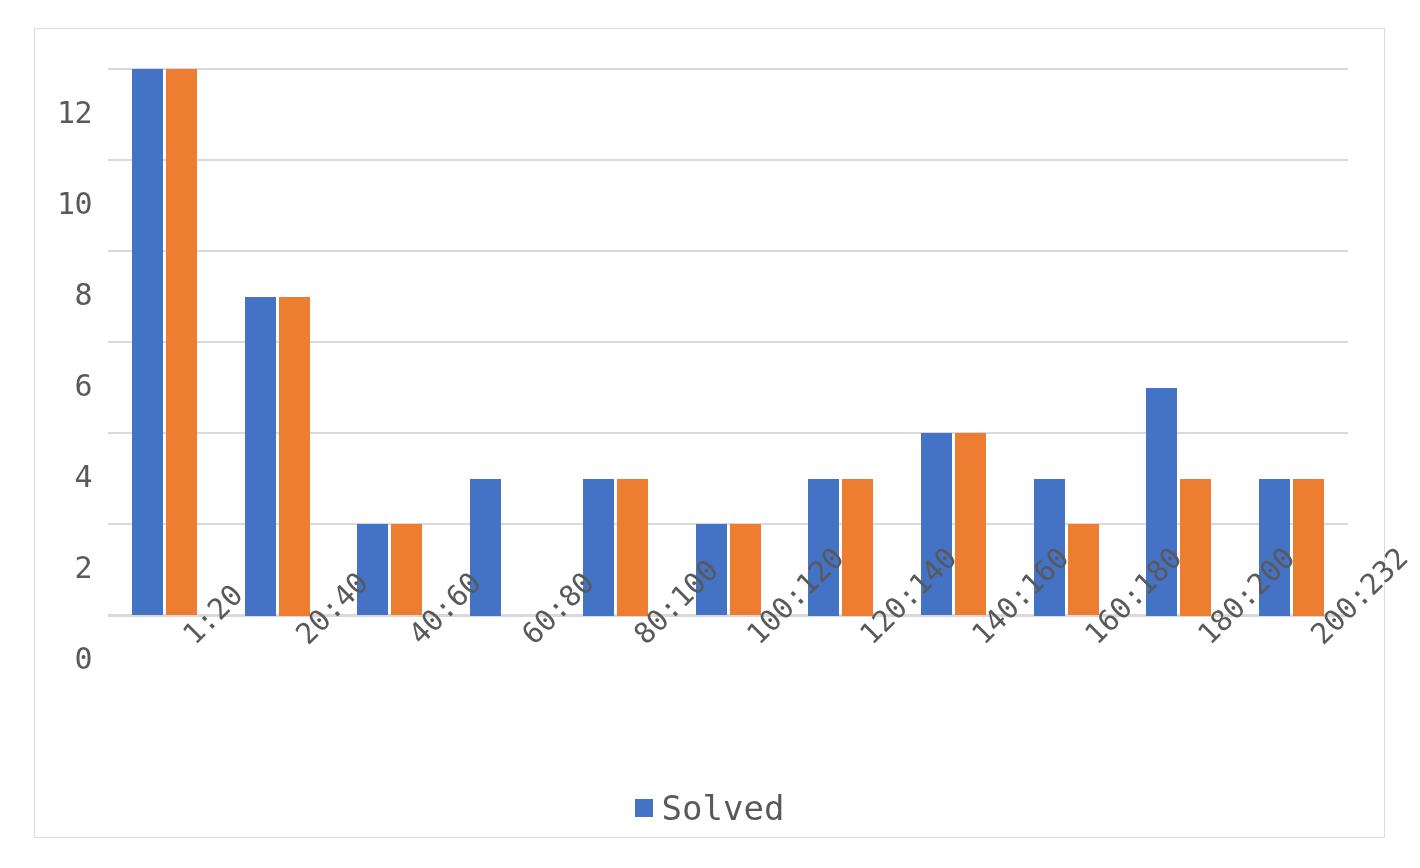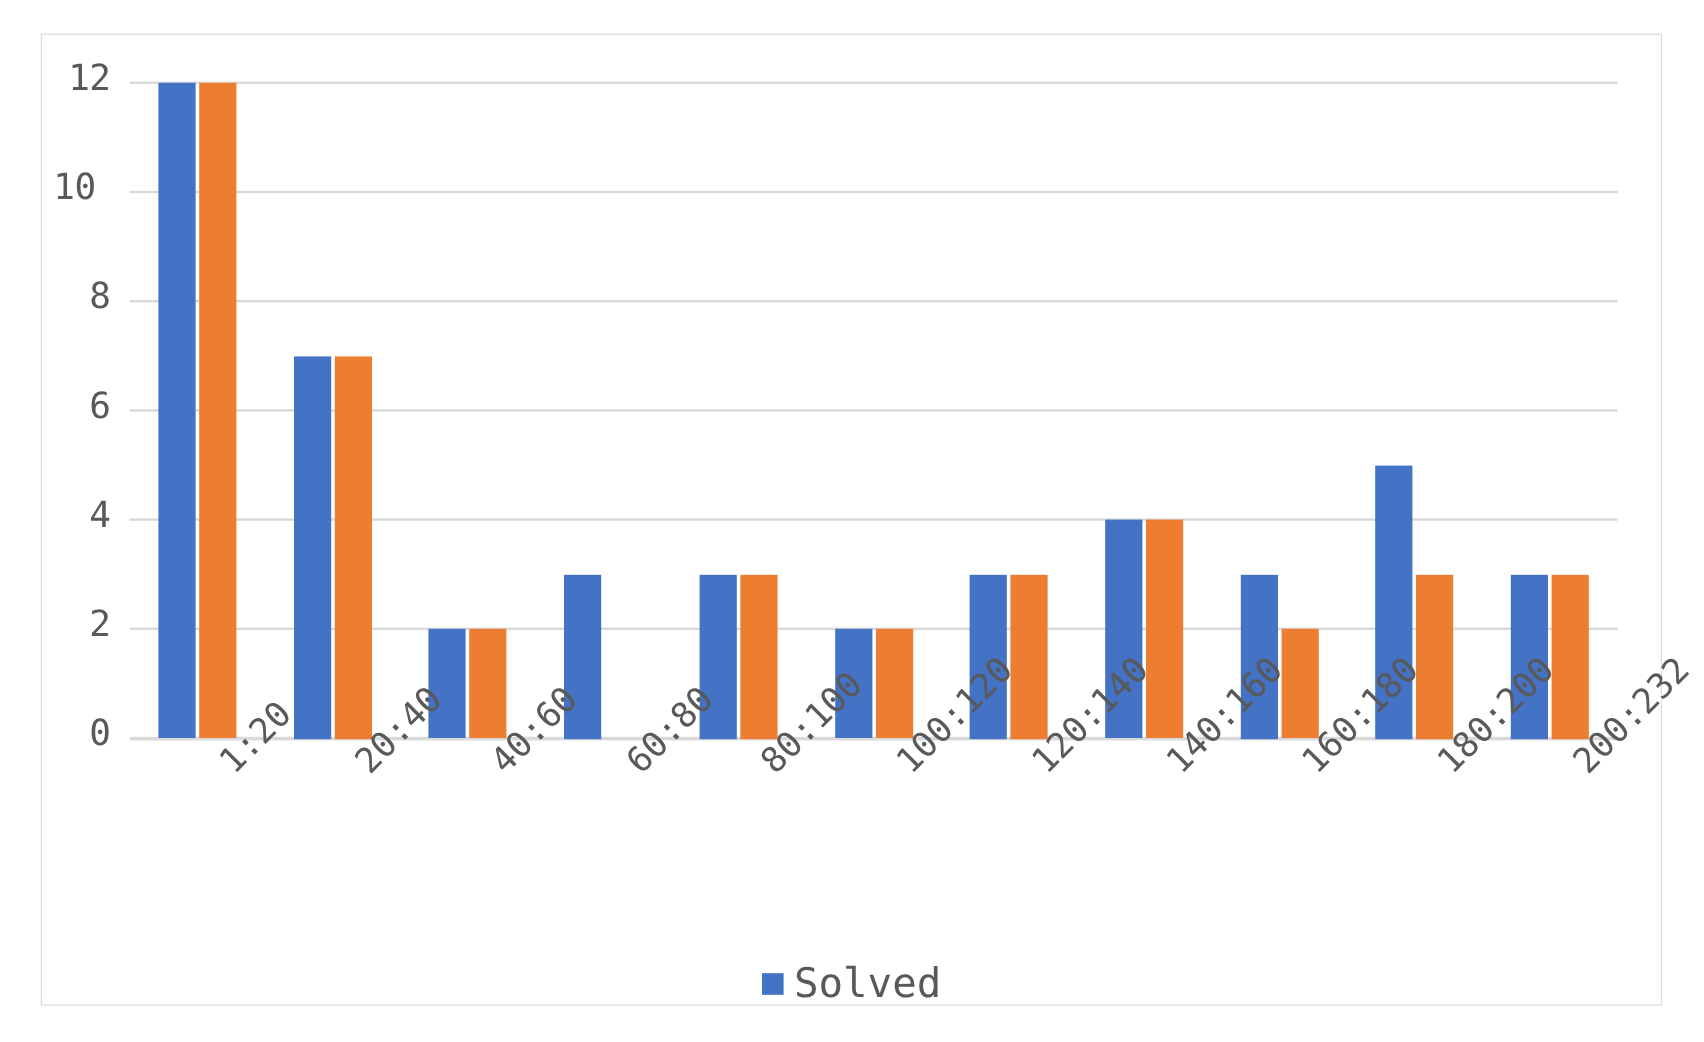--- a/index.html
+++ b/index.html
@@ -39,20 +39,21 @@
     height: 3px;
     background: #d9d9d9;
   }
   .ytick-label {
     position: absolute;
     width: 60px;
     text-align: right;
     font-size: 30px;
     color: #595959;
     letter-spacing: -0.5px;
+    margin-top: 47px;
   }
 
   
   .bar {
     position: absolute;
     bottom: 0;
   }
   .bar.solved   { background: #4472c4; }
   .bar.correct  { background: #ed7d31; }
 
@@ -70,21 +71,20 @@
   
   #legend {
     position: absolute;
     left: 0;
     right: 0;
     top: 762px;
     display: flex;
     justify-content: center;
     align-items: center;
     gap: 34px;
-    margin-top: 12px;
   }
   .legend-item {
     display: flex;
     align-items: center;
     gap: 9px;
   }
   .legend-swatch {
     width: 18px;
     height: 18px;
     flex: 0 0 auto;
@@ -111,21 +111,21 @@
       <div class="gridline" style="left: 73px; width: 1240px; top: 221px;"></div>
       <div class="gridline" style="left: 73px; width: 1240px; top: 130px;"></div>
       <div class="gridline" style="left: 73px; width: 1240px; top: 39px;"></div>
     </div>
   <div id="yaxis">
       <div class="ytick-label" style="left: -3px; top: 565px;">0</div>
       <div class="ytick-label" style="left: -3px; top: 474px;">2</div>
       <div class="ytick-label" style="left: -3px; top: 383px;">4</div>
       <div class="ytick-label" style="left: -3px; top: 292px;">6</div>
       <div class="ytick-label" style="left: -3px; top: 201px;">8</div>
-      <div class="ytick-label" style="left: -3px; top: 110px; text-align: center;">10</div>
+      <div class="ytick-label" style="left: -3px; top: 110px;">10</div>
       <div class="ytick-label" style="left: -3px; top: 19px;">12</div>
     </div>
   <div id="bars">
       <div class="bar solved" style="left: 97px; width: 31px; top: 40px; height: 546px; bottom: auto;"></div>
       <div class="bar correct" style="left: 131px; width: 31px; top: 40px; height: 546px; bottom: auto;"></div>
       <div class="bar solved" style="left: 210px; width: 31px; top: 268px; height: 319px; bottom: auto;"></div>
       <div class="bar correct" style="left: 244px; width: 31px; top: 268px; height: 319px; bottom: auto;"></div>
       <div class="bar solved" style="left: 322px; width: 31px; top: 495px; height: 91px; bottom: auto;"></div>
       <div class="bar correct" style="left: 356px; width: 31px; top: 495px; height: 91px; bottom: auto;"></div>
       <div class="bar solved" style="left: 435px; width: 31px; top: 450px; height: 137px; bottom: auto;"></div>

